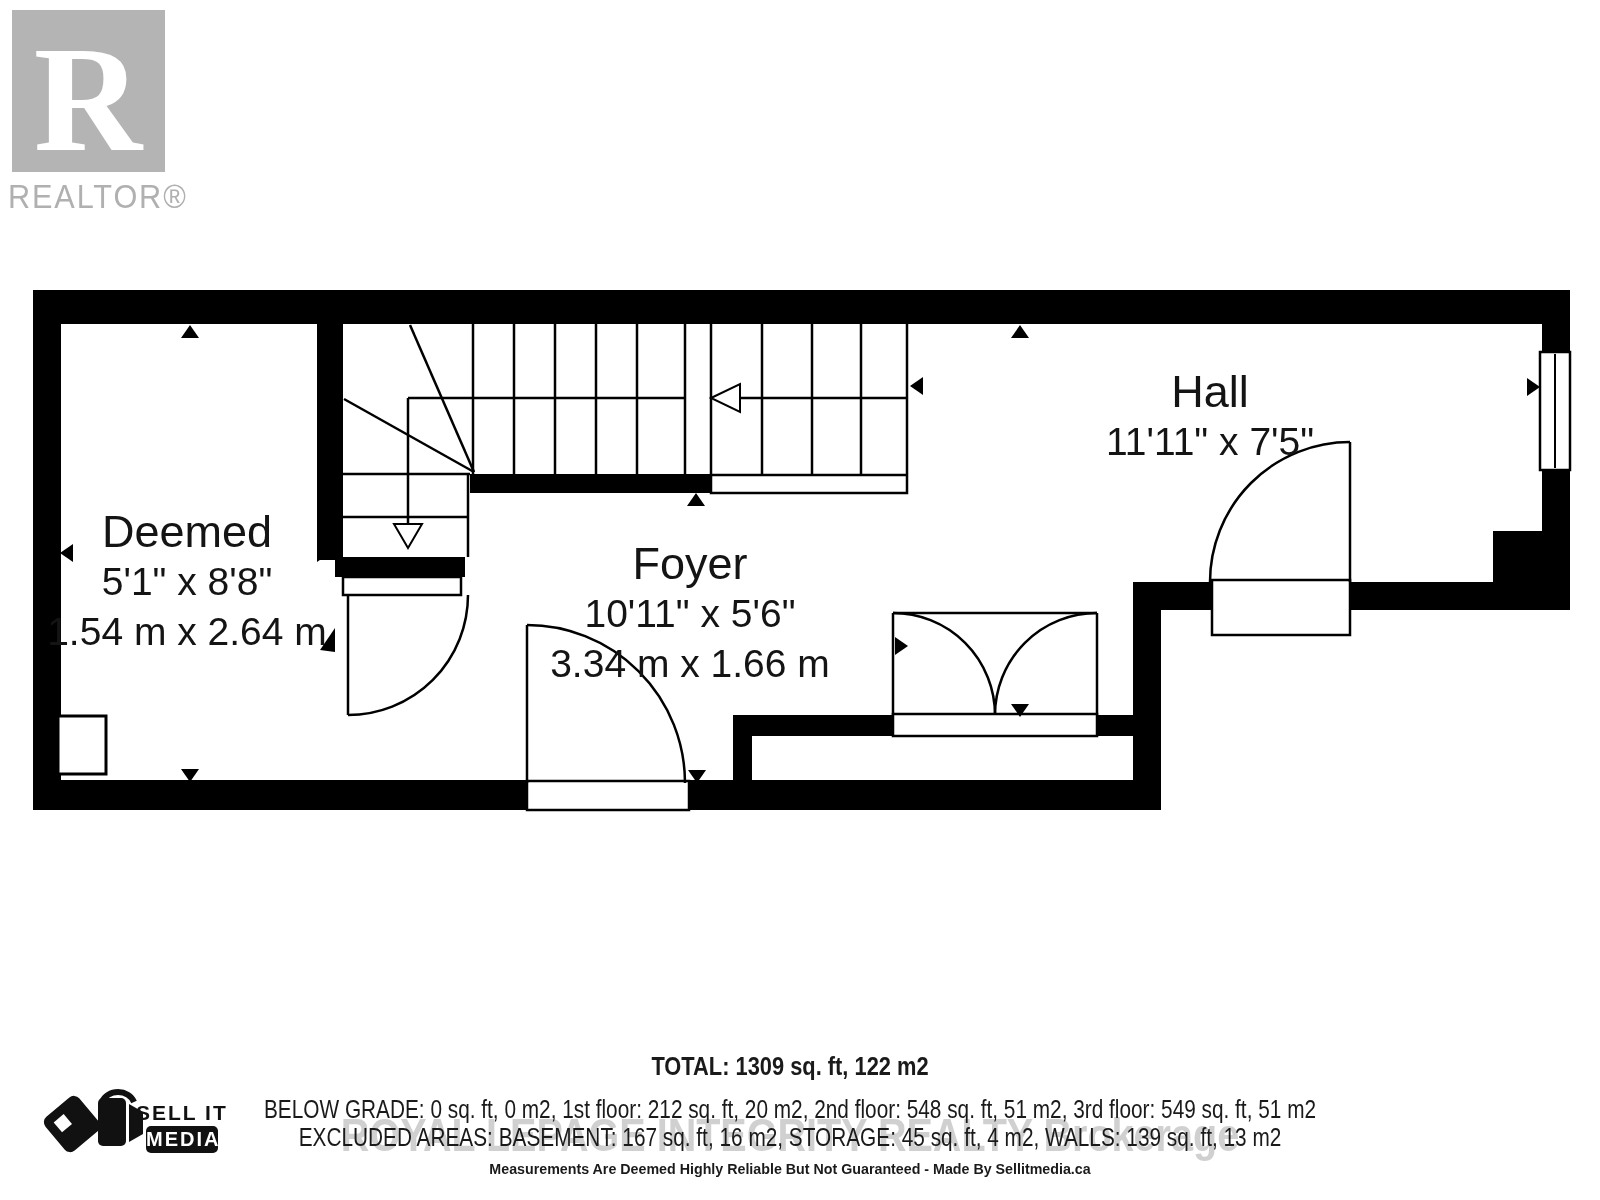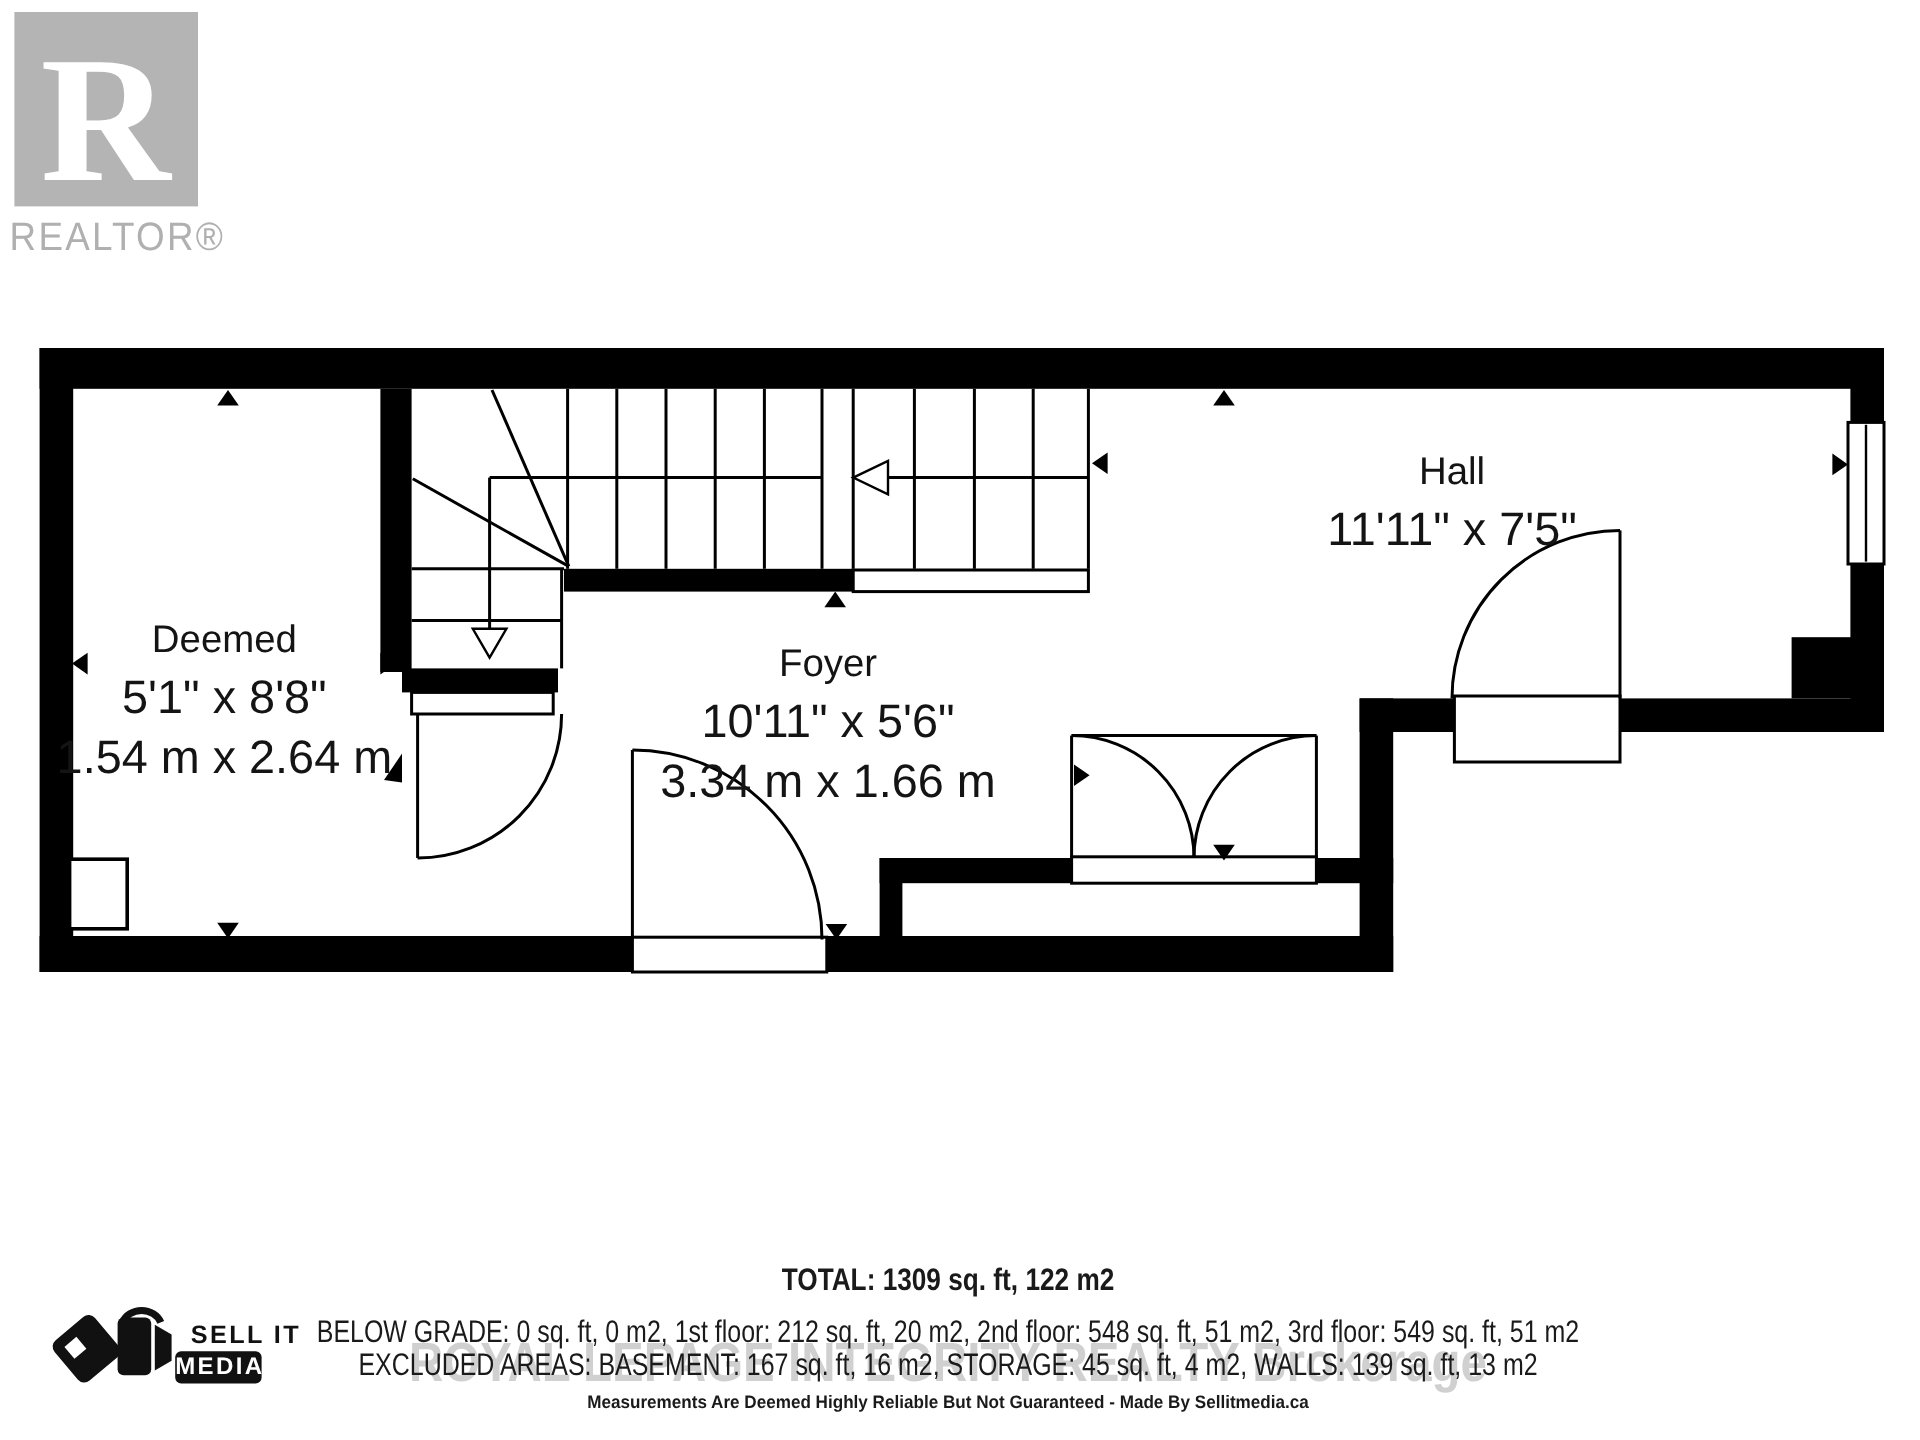--- a/index.html
+++ b/index.html
@@ -1,34 +1,34 @@
 <!DOCTYPE html>
 <html><head>
 <meta charset="utf-8">
 <style>
   html,body{margin:0;padding:0;background:#fff;}
   body{width:1600px;height:1200px;position:relative;overflow:hidden;
        font-family:"Liberation Sans", sans-serif;}
   svg{position:absolute;left:0;top:0;}
   .room-label{position:absolute;transform:translateX(-50%);text-align:center;
               color:#141414;z-index:3;}
-  .room-label .rn{font-size:32px;line-height:50px;white-space:nowrap;}
+  .room-label .rn{font-size:45px;line-height:50px;white-space:nowrap;}
   .room-label .rd{font-size:39px;line-height:50px;white-space:nowrap;}
   .footer-line{position:absolute;left:0;width:1580px;text-align:center;color:#1a1a1a;
                white-space:nowrap;z-index:4;}
   .f-total{top:1051px;font-size:26px;font-weight:bold;transform:scaleX(.84);}
   .f-grade{top:1094px;font-size:26px;transform:scaleX(.8);}
   .f-excl{top:1122px;font-size:26px;transform:scaleX(.8);}
   .f-disc{top:1160px;font-size:15px;font-weight:bold;transform:scaleX(.95);}
   .watermark{position:absolute;left:0;top:1108px;width:1580px;text-align:center;
              font-size:46px;font-weight:bold;color:rgba(120,120,120,.35);
              transform:scaleX(.86);white-space:nowrap;z-index:2;}
   .realtor-text{position:absolute;left:8px;top:178px;font-size:33px;color:#b0b0b0;
                 letter-spacing:2px;transform:scaleX(.93);transform-origin:left;z-index:3;}
-  .sell-it{position:absolute;left:159px;top:1101px;font-size:21px;font-weight:bold;
+  .sell-it{position:absolute;left:136px;top:1101px;font-size:21px;font-weight:bold;
            letter-spacing:2px;color:#111;z-index:3;}
   .media-box{position:absolute;left:146px;top:1126px;width:72px;height:27px;
              background:#111;border-radius:5px;color:#fff;font-size:20px;font-weight:bold;
              letter-spacing:2px;text-align:center;line-height:27px;z-index:3;}
 </style>
 </head>
 <body>
 
 <svg width="1600" height="1200" viewBox="0 0 1600 1200">
 
@@ -139,21 +139,21 @@
     <polygon points="129,1104 143,1112 143,1134 129,1142" fill="#111"></polygon>
   </g>
 </svg>
 
 <div class="room-label" style="left:187px;top:507px;">
   <div class="rn">Deemed</div>
   <div class="rd">5'1" x 8'8"</div>
   <div class="rd">1.54 m x 2.64 m</div>
 </div>
 
-<div class="room-label" style="left:690px;top:527px;">
+<div class="room-label" style="left:690px;top:539px;">
   <div class="rn">Foyer</div>
   <div class="rd">10'11" x 5'6"</div>
   <div class="rd">3.34 m x 1.66 m</div>
 </div>
 
 <div class="room-label" style="left:1210px;top:367px;">
   <div class="rn">Hall</div>
   <div class="rd">11'11" x 7'5"</div>
 </div>
 

